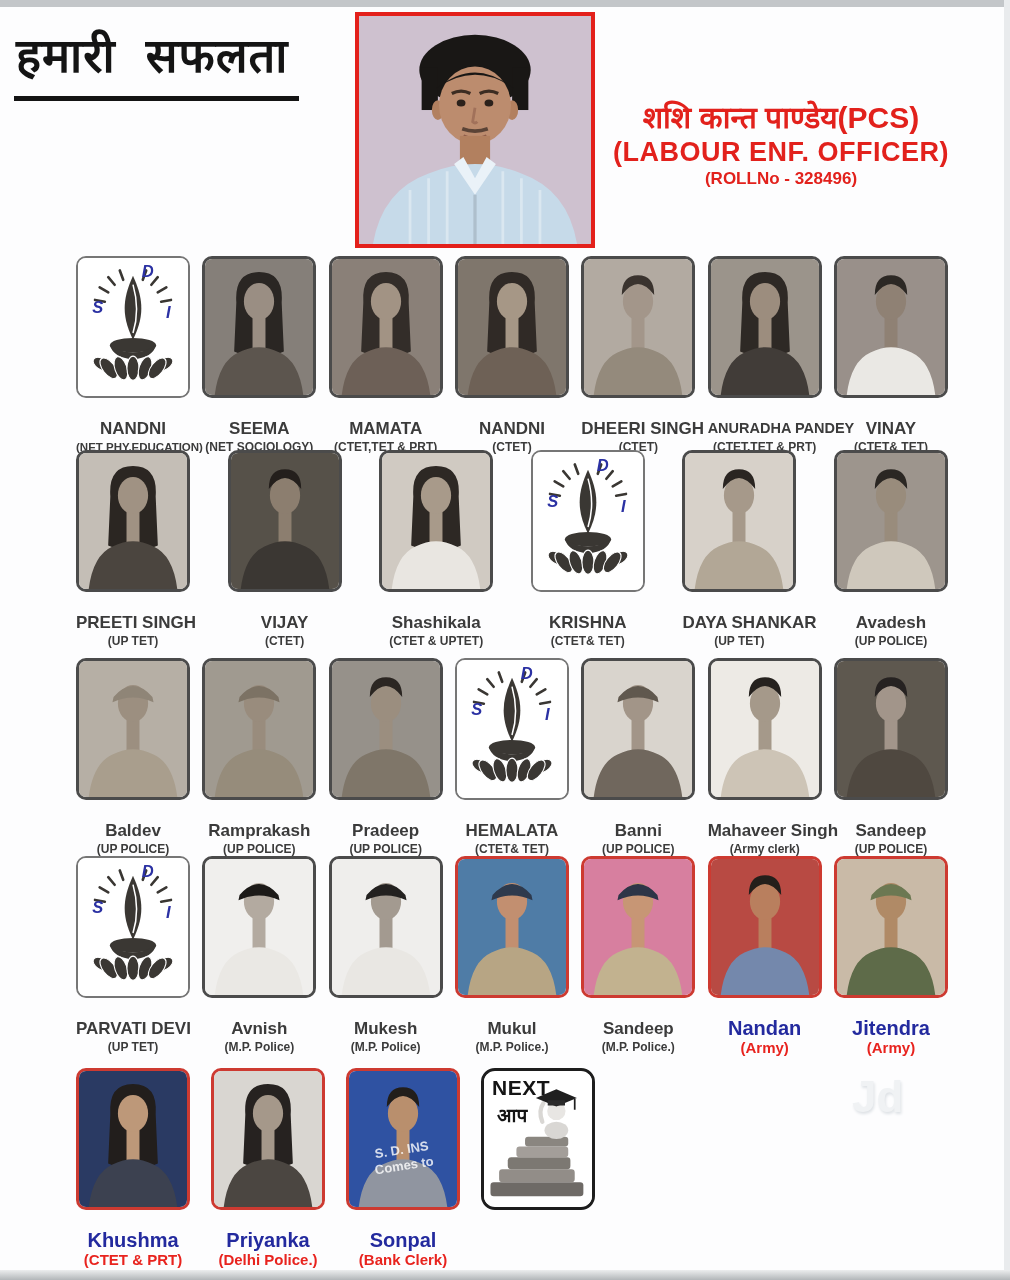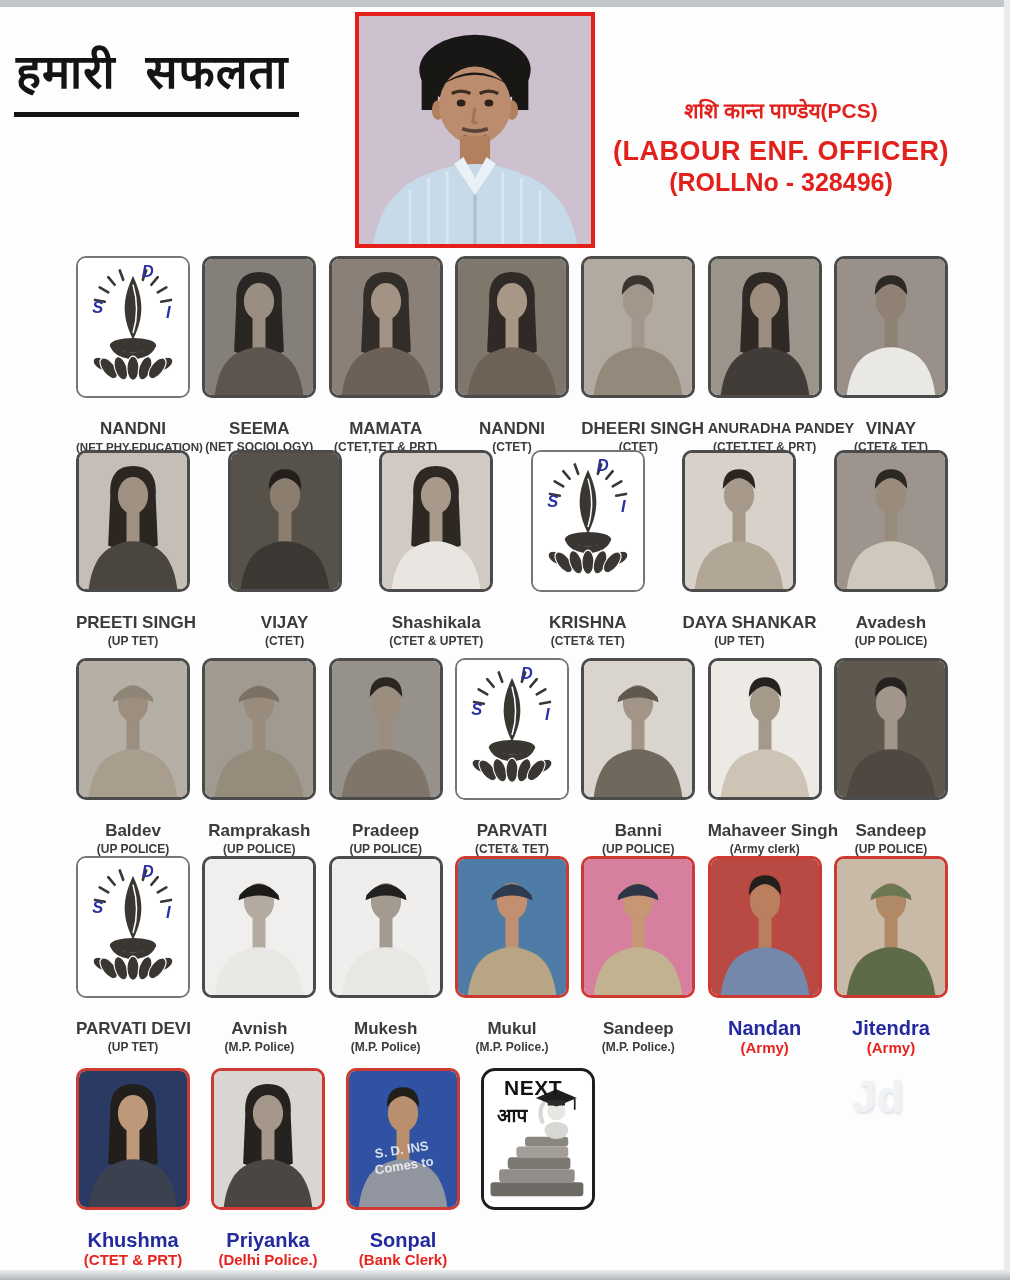--- a/index.html
+++ b/index.html
@@ -2,49 +2,49 @@
 <html><head>
 <meta charset="utf-8">
 <style>
   html,body{margin:0;padding:0;background:#fff;}
   .poster{position:relative;width:1010px;height:1280px;background:#fdfdfe;overflow:hidden;
           font-family:"Liberation Sans",sans-serif;}
   .edge-top{position:absolute;top:0;left:0;right:0;height:7px;background:#c3c6c9;}
   .edge-bottom{position:absolute;bottom:0;left:0;right:0;height:10px;background:linear-gradient(#ecedee,#b2b6b9);}
   .edge-right{position:absolute;top:0;right:0;bottom:0;width:6px;background:#e9ebed;}
 
-  .title{position:absolute;left:14px;top:38px;font-size:47px;font-weight:bold;color:#141414;
+  .title{position:absolute;left:14px;top:22px;font-size:47px;font-weight:bold;color:#141414;
          border-bottom:5px solid #141414;padding:0 10px 10px 2px;word-spacing:16px;letter-spacing:1px;white-space:nowrap;}
   .main-photo{position:absolute;left:355px;top:12px;width:240px;height:236px;border:4px solid #e3201b;
               box-sizing:border-box;background:#cec1cf;}
   .main-photo svg{width:100%;height:100%;display:block;}
   .officer{position:absolute;left:608px;top:96px;width:346px;text-align:center;color:#e2211c;font-weight:bold;}
-  .officer .l1{font-size:21px;margin-bottom:12px;white-space:nowrap;}
+  .officer .l1{font-size:30px;white-space:nowrap;}
   .officer .l2{font-size:27px;margin-bottom:1px;white-space:nowrap;letter-spacing:.5px;}
-  .officer .l3{font-size:25px;white-space:nowrap;}
+  .officer .l3{font-size:17px;white-space:nowrap;}
 
   .grid-row{position:absolute;left:76px;width:872px;display:flex;justify-content:space-between;}
   .row-1{top:256px}.row-2{top:450px}.row-3{top:658px}.row-4{top:856px}
   .row-5{top:1068px;justify-content:flex-start;gap:21px;}
 
   .cell{width:114px;flex:0 0 114px;text-align:center;}
   .photo-frame{position:relative;width:114px;height:142px;border-radius:10px;overflow:hidden;
                box-sizing:border-box;border:3px solid #4b4b4b;background:#fff;}
   .photo-frame svg{width:100%;height:100%;display:block;}
   .photo-frame.red-frame{border-color:#cd3a31;}
   .photo-frame.logo-frame{border:2px solid #767676;}
   .photo-frame.next-frame{border:3px solid #1d1d1d;border-radius:14px;}
   .pname{margin-top:20px;font-weight:bold;color:#3b3b3b;font-size:17px;line-height:21px;white-space:nowrap;}
   .pqual{font-weight:bold;color:#3b3b3b;font-size:12px;line-height:17px;white-space:nowrap;}
   .small-name{font-size:14.5px;}
   .small-qual{font-size:11.5px;}
   .cell.accent .pname{color:#232a9e;font-size:20px;}
   .cell.accent .pqual{color:#e8231e;font-size:15px;}
 
-  .next-l1{position:absolute;top:5px;left:20px;font-size:21px;font-weight:bold;color:#141414;letter-spacing:.5px;}
+  .next-l1{position:absolute;top:5px;left:8px;font-size:21px;font-weight:bold;color:#141414;letter-spacing:.5px;}
   .next-l2{position:absolute;top:31px;left:13px;font-size:19px;font-weight:bold;color:#141414;}
 
   .photo-overlay{position:absolute;left:0;right:0;top:52%;color:rgba(255,255,255,.8);font-weight:bold;
                  font-size:13px;transform:rotate(-9deg);line-height:16px;text-align:center;}
   .watermark{position:absolute;left:852px;top:1072px;font-size:44px;font-weight:bold;color:#f0f2f4;
              text-shadow:1px 2px 3px #dde1e5;}
 </style>
 </head>
 <body>
 
@@ -384,21 +384,21 @@
     <ellipse cx="28" cy="100" rx="5.5" ry="11" transform="rotate(-38 28 100)" fill="#3a3733" stroke="#fff" stroke-width="1"></ellipse>
             <ellipse cx="39" cy="100" rx="5.5" ry="11" transform="rotate(-18 39 100)" fill="#3a3733" stroke="#fff" stroke-width="1"></ellipse>
             <ellipse cx="50" cy="100" rx="5.5" ry="11" transform="rotate(0 50 100)" fill="#3a3733" stroke="#fff" stroke-width="1"></ellipse>
             <ellipse cx="61" cy="100" rx="5.5" ry="11" transform="rotate(18 61 100)" fill="#3a3733" stroke="#fff" stroke-width="1"></ellipse>
             <ellipse cx="72" cy="100" rx="5.5" ry="11" transform="rotate(38 72 100)" fill="#3a3733" stroke="#fff" stroke-width="1"></ellipse>
     <text x="58" y="17" fill="#2b31a3" font-size="15" font-weight="bold" font-style="italic" font-family="Liberation Sans,sans-serif">D</text>
     <text x="13" y="50" fill="#2b31a3" font-size="15" font-weight="bold" font-style="italic" font-family="Liberation Sans,sans-serif">S</text>
     <text x="80" y="54" fill="#2b31a3" font-size="15" font-weight="bold" font-style="italic" font-family="Liberation Sans,sans-serif">I</text>
   </svg>
         </div>
-    <div class="pname">PARVATI</div>
+    <div class="pname">HEMALATA</div>
     <div class="pqual">(CTET&amp; TET)</div>
   </div>
       <div class="cell">
     <div class="photo-frame">
           <svg viewBox="0 0 100 125" preserveAspectRatio="none">
     <rect width="100" height="125" fill="#d9d4cd"></rect>
 
     <rect x="44" y="50" width="12" height="34" fill="#a29588"></rect>
     <ellipse cx="50" cy="39" rx="14" ry="17" fill="#a29588"></ellipse>
     <path d="M32,33 Q50,13 68,33 L69,38 Q50,29 31,38 Z" fill="#60584e"></path>

